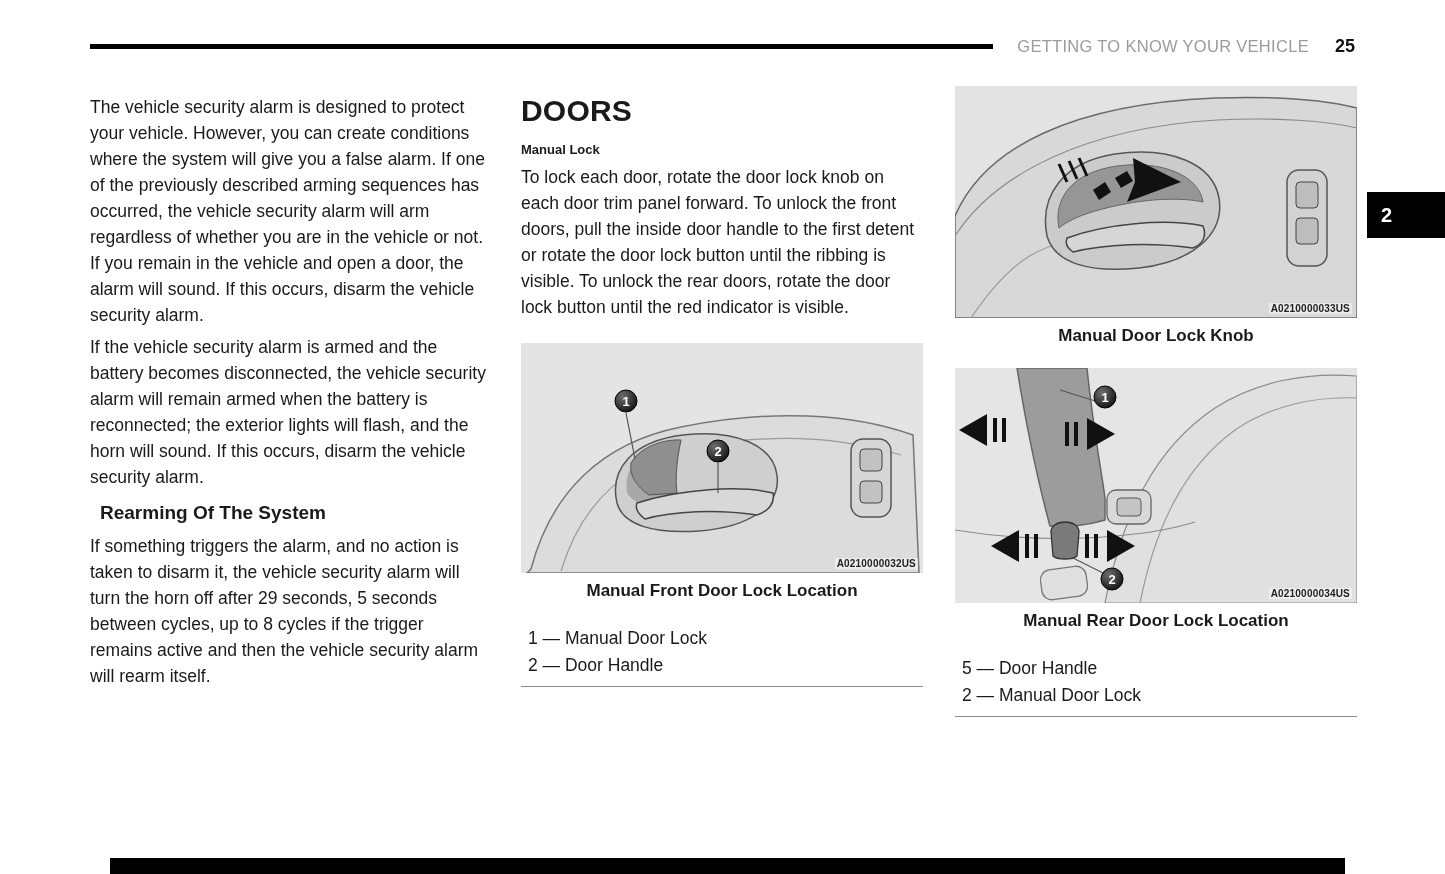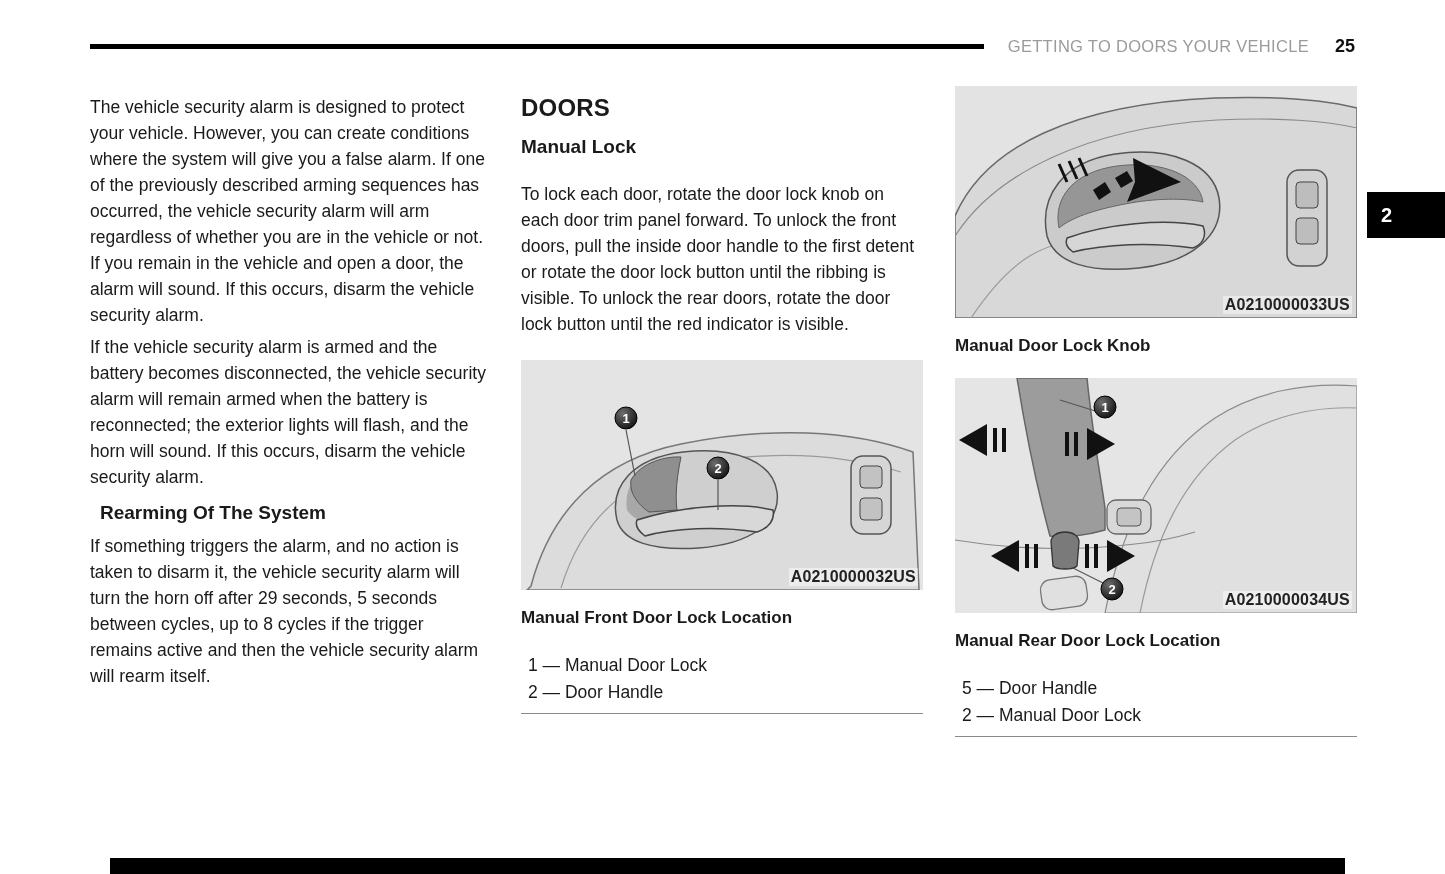--- a/index.html
+++ b/index.html
@@ -74,49 +74,49 @@
     font-size: 17.5px;
     line-height: 26px;
     margin-bottom: 6px;
   }
   .sub-heading {
     font-size: 19px;
     font-weight: bold;
     margin: 12px 0 9px 10px;
   }
   .doors-heading {
-    font-size: 24px;
+    font-size: 30px;
     font-weight: bold;
     letter-spacing: 0.2px;
     margin-bottom: 14px;
   }
   .manual-lock-heading {
-    font-size: 19px;
-    font-weight: bold;
-    margin-bottom: 23px;
+    font-size: 13px;
+    font-weight: bold;
+    margin-bottom: 7px;
   }
   
   .figure { position: relative; width: 402px; overflow: hidden; }
   .figure svg { display: block; }
   .figure-code {
     position: absolute;
     right: 5px;
     bottom: 4px;
-    font-size: 16px;
+    font-size: 10px;
     font-weight: bold;
     color: #222;
     background: rgba(255,255,255,0.45);
     padding: 0 2px;
     letter-spacing: 0.2px;
   }
   .figure-caption {
-    text-align: left;
+    text-align: center;
     font-size: 17px;
     font-weight: bold;
-    margin-top: 18px;
+    margin-top: 8px;
   }
   .legend {
     margin-top: 24px;
     padding-left: 7px;
   }
   .legend-item {
     font-size: 17.5px;
     line-height: 27px;
   }
   .legend-rule {
@@ -127,21 +127,21 @@
   .mid-figure-block { margin-top: 23px; }
   .right-fig2-block { margin-top: 22px; }
 </style>
 </head>
 <body>
 
 <div class="page">
 
   <div class="header">
     <div class="header-rule"></div>
-    <div class="header-title">GETTING TO DOORS YOUR VEHICLE</div>
+    <div class="header-title">GETTING TO KNOW YOUR VEHICLE</div>
     <div class="header-pagenum">25</div>
   </div>
 
   <div class="chapter-tab">2</div>
 
   <div class="footer-bar"></div>
 
   <div class="col col-left">
     <p class="body-text">The vehicle security alarm is designed to protect your vehicle. However, you can create conditions where the system will give you a false alarm. If one of the previously described arming sequences has occurred, the vehicle security alarm will arm regardless of whether you are in the vehicle or not. If you remain in the vehicle and open a door, the alarm will sound. If this occurs, disarm the vehicle security alarm.</p>
     <p class="body-text">If the vehicle security alarm is armed and the battery becomes disconnected, the vehicle security alarm will remain armed when the battery is reconnected; the exterior lights will flash, and the horn will sound. If this occurs, disarm the vehicle security alarm.</p>

